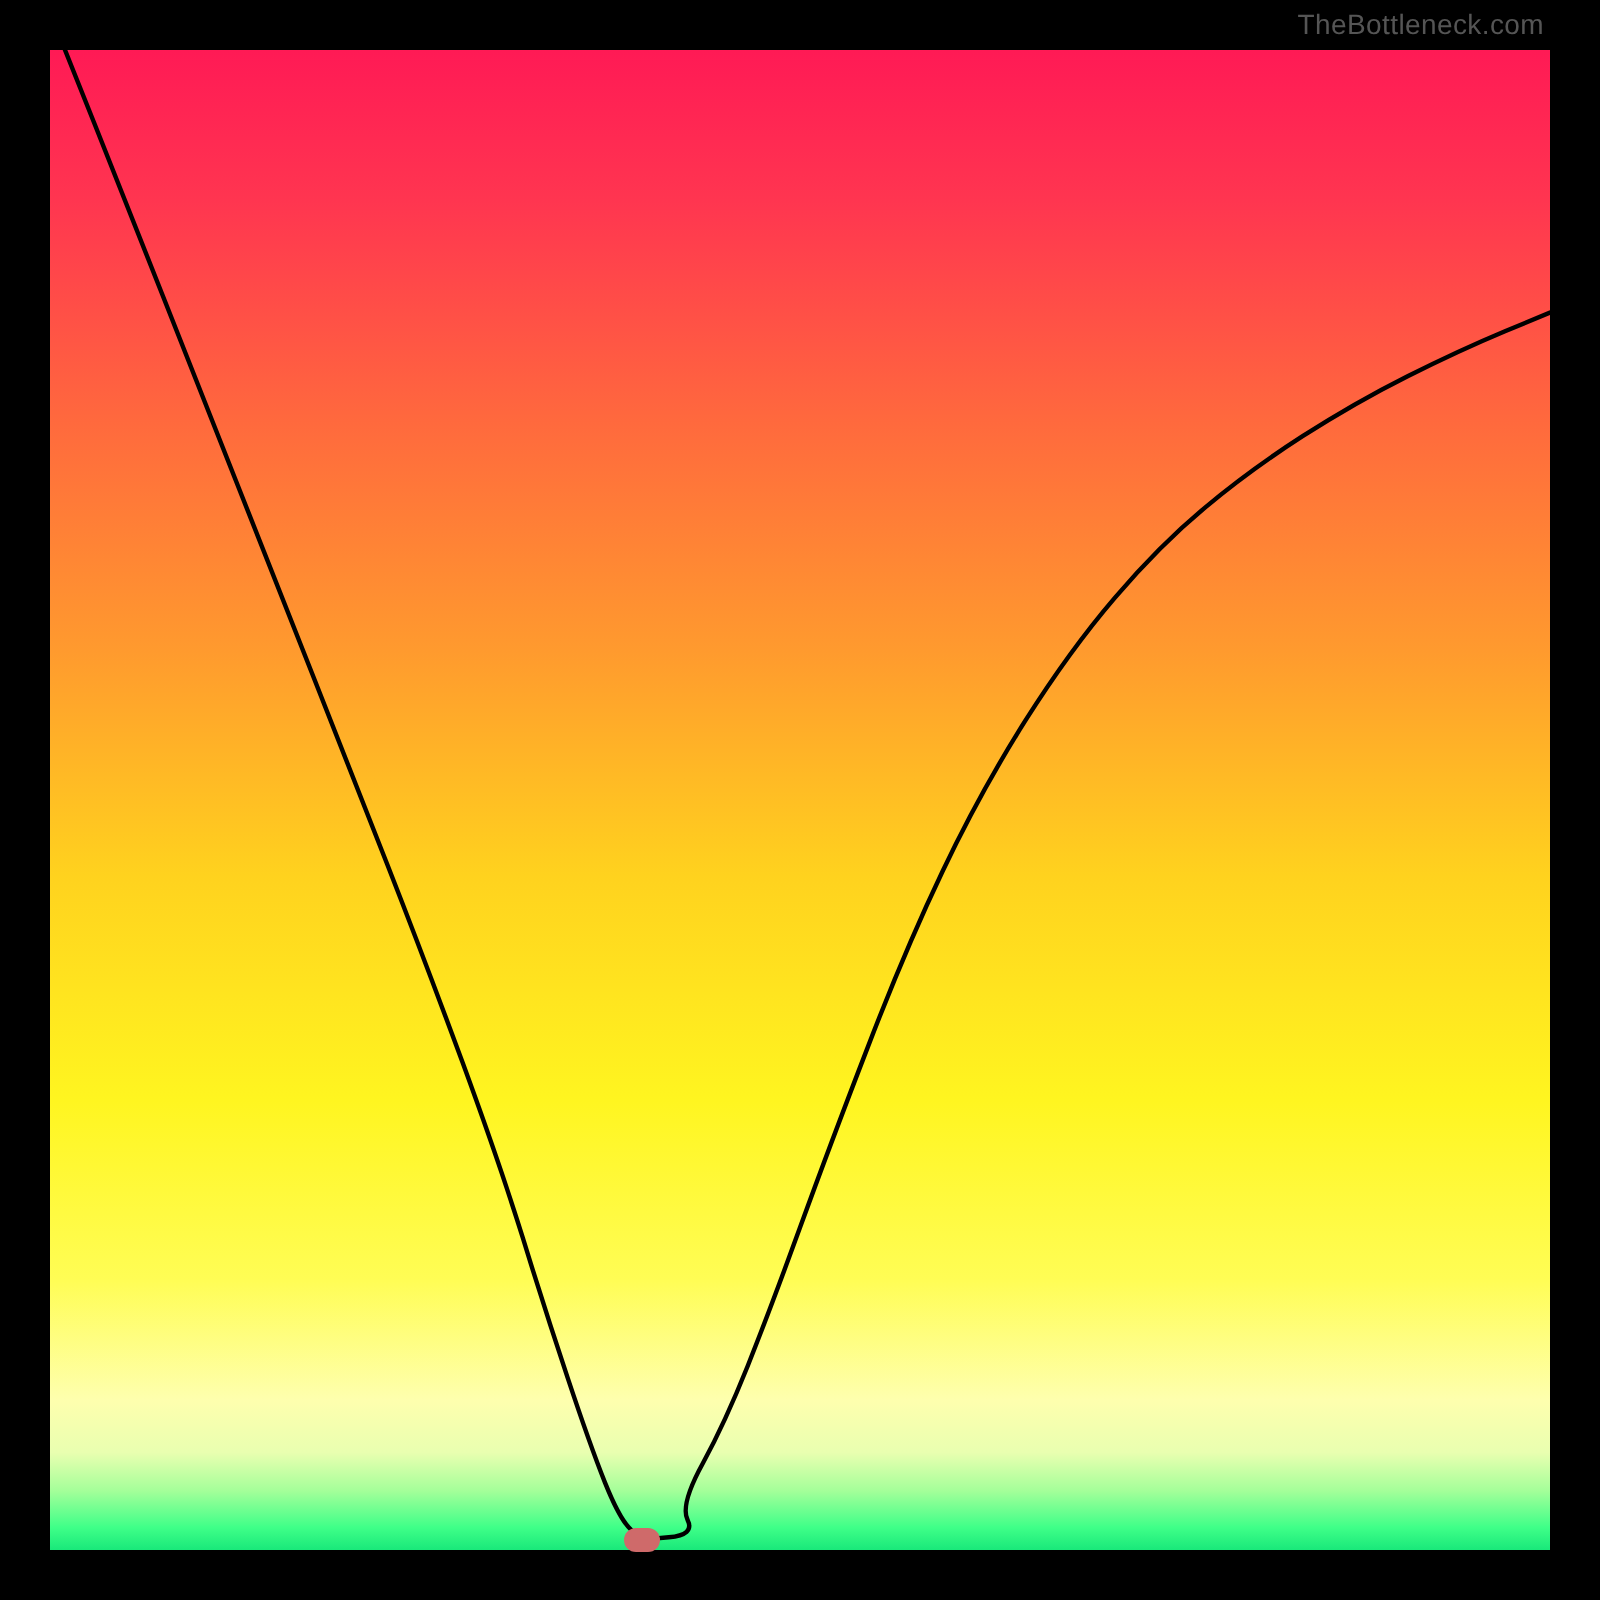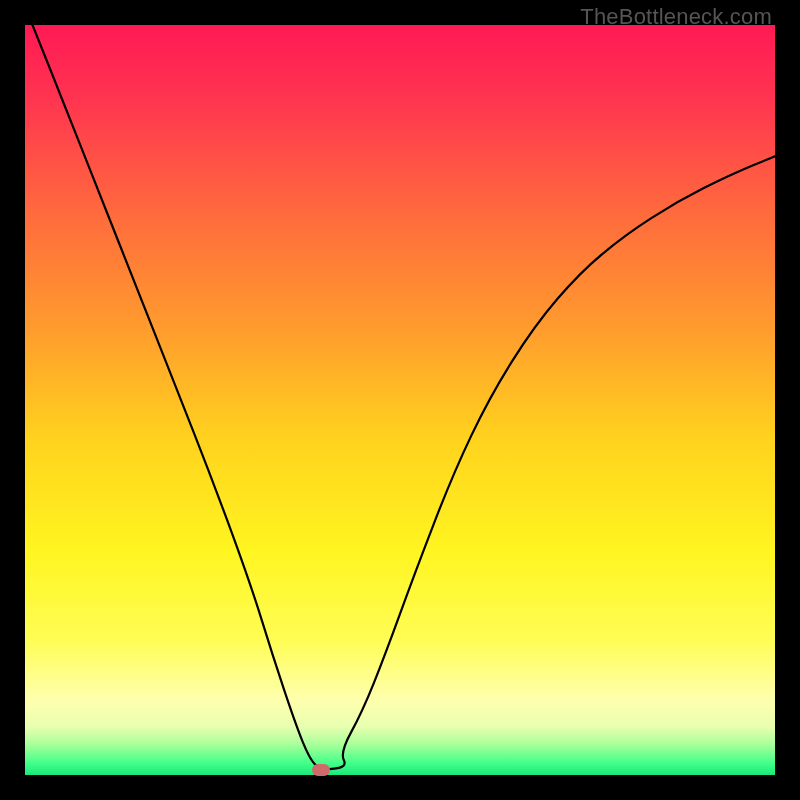--- a/index.html
+++ b/index.html
@@ -24,21 +24,21 @@
     left: 0;
     top: 0;
     width: 750px;
     height: 750px;
   }
   .watermark {
     position: absolute;
     top: 4px;
     right: 28px;
     color: #555;
-    font-size: 22px;
+    font-size: 14px;
     font-family: Arial, sans-serif;
     letter-spacing: 0.2px;
     user-select: none;
   }
   .marker {
     position: absolute;
     width: 18px;
     height: 12px;
     background: #cf6a6a;
     border-radius: 6px;

